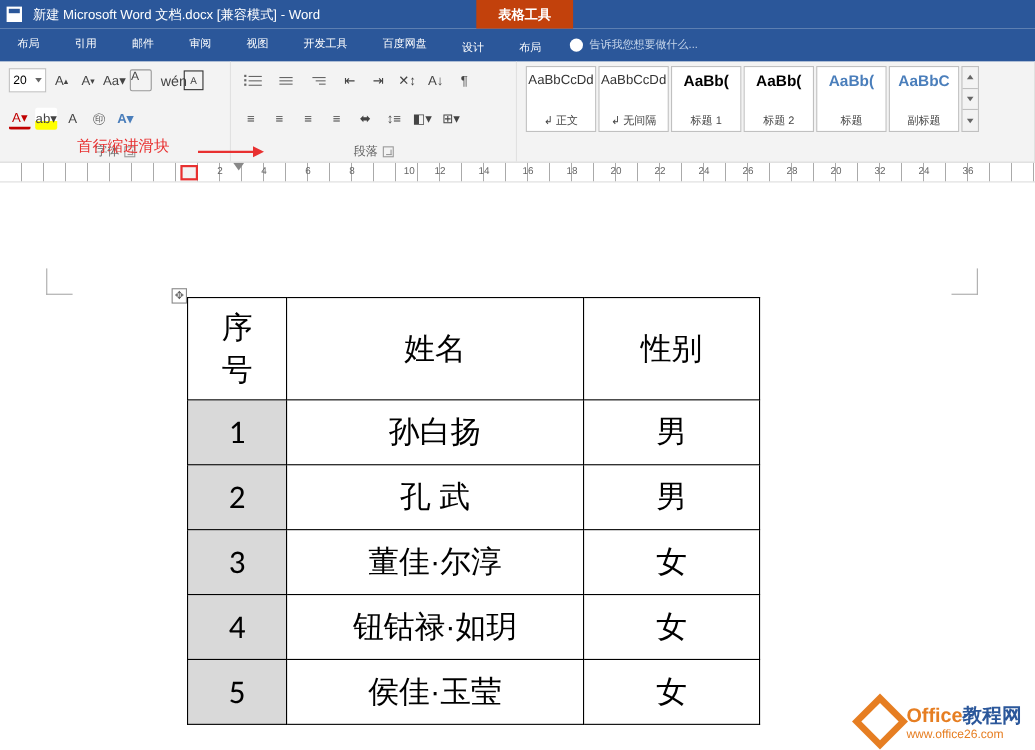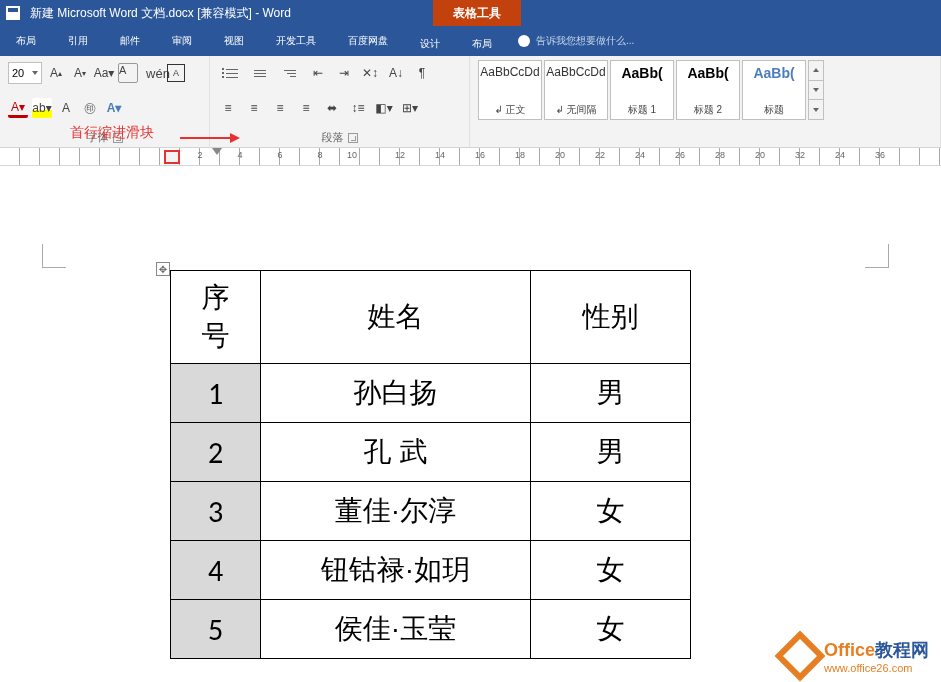--- a/index.html
+++ b/index.html
@@ -222,20 +222,24 @@
           <span class="style-name">标题 1</span>
         </div>
       <div class="style-item">
           <span class="style-preview bold">AaBb(</span>
           <span class="style-name">标题 2</span>
         </div>
       <div class="style-item">
           <span class="style-preview blue">AaBb(</span>
           <span class="style-name">标题</span>
         </div>
+      <div class="style-item">
+          <span class="style-preview blue">AaBbC</span>
+          <span class="style-name">副标题</span>
+        </div>
       <div class="style-scroll">
         <div class="style-scroll-btn">
             <span class="caret-down" style="transform:rotate(180deg)"></span>
           </div>
         <div class="style-scroll-btn">
             <span class="caret-down"></span>
           </div>
         <div class="style-scroll-btn">
             <span class="caret-down"></span>
           </div>
@@ -251,21 +255,21 @@
 </svg>
 
 <div class="ruler">
   <div class="ruler-marks"></div>
   <div class="indent-marker"></div>
   <div class="indent-tri"></div>
   <span class="ruler-num" style="left:200px">2</span>
   <span class="ruler-num" style="left:240px">4</span>
   <span class="ruler-num" style="left:280px">6</span>
   <span class="ruler-num" style="left:320px">8</span>
-  <span class="ruler-num" style="left:352px">10</span>
+  <span class="ruler-num" style="left:372px">10</span>
   <span class="ruler-num" style="left:400px">12</span>
   <span class="ruler-num" style="left:440px">14</span>
   <span class="ruler-num" style="left:480px">16</span>
   <span class="ruler-num" style="left:520px">18</span>
   <span class="ruler-num" style="left:560px">20</span>
   <span class="ruler-num" style="left:600px">22</span>
   <span class="ruler-num" style="left:640px">24</span>
   <span class="ruler-num" style="left:680px">26</span>
   <span class="ruler-num" style="left:720px">28</span>
   <span class="ruler-num" style="left:760px">20</span>

